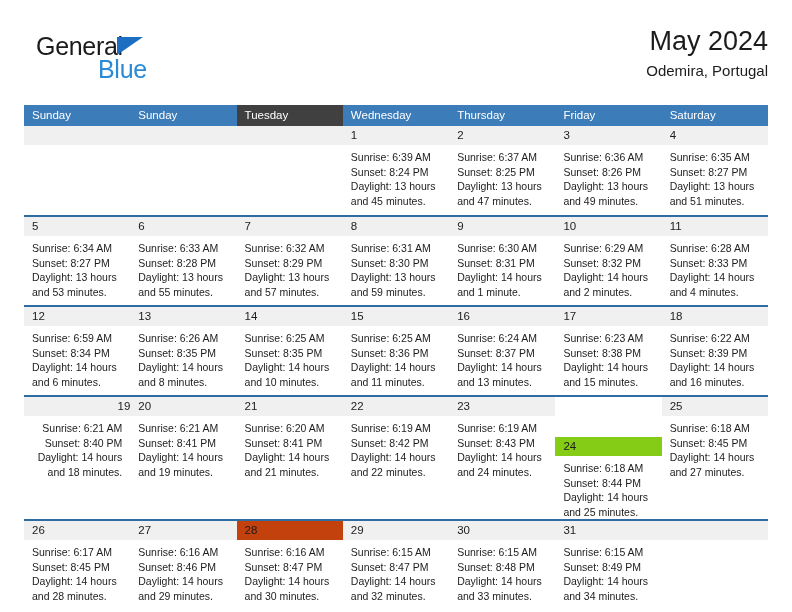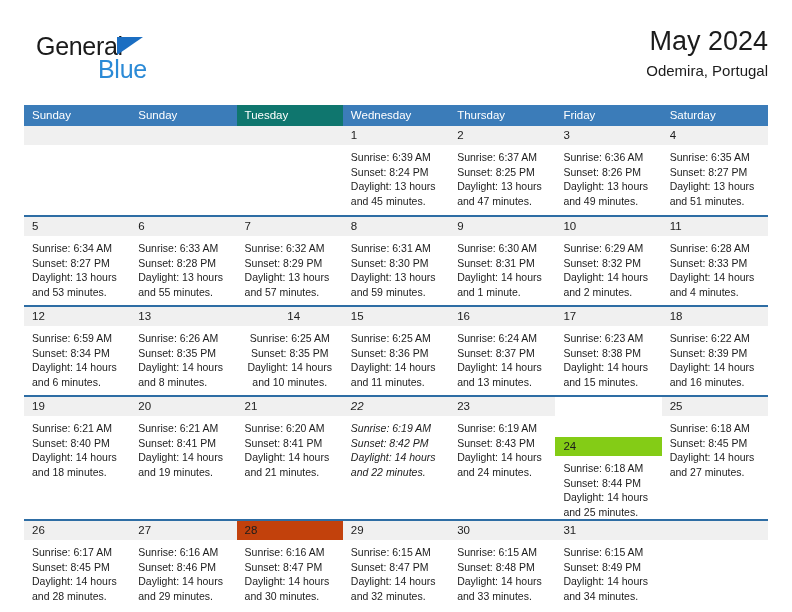--- a/index.html
+++ b/index.html
@@ -162,21 +162,21 @@
       <div class="cal-subtitle">Odemira, Portugal</div>
     </div>
 
   </div>
 
   <table class="calendar">
     <thead>
       <tr class="dow-row">
         <th style="background: rgb(59, 124, 185);">Sunday</th>
         <th style="background: rgb(59, 124, 185);">Sunday</th>
-        <th style="background: #0f766e;">Tuesday</th>
+        <th style="background: #404040;">Tuesday</th>
         <th style="background: rgb(59, 124, 185);">Wednesday</th>
         <th style="background: rgb(59, 124, 185);">Thursday</th>
         <th style="background: rgb(59, 124, 185);">Friday</th>
         <th style="background: rgb(59, 124, 185);">Saturday</th>
       </tr>
     </thead>
     <tbody>
         <tr class="week-row">
           <td>
             <div class="daynum-band empty" style="background: rgb(240, 240, 240);"></div>
@@ -288,21 +288,21 @@
             </div>
           </td>
           <td style="border-top-color: rgb(46, 109, 164);">
             <div class="daynum-band" style="background: rgb(240, 240, 240);">13</div>
             <div class="cell-body">
               <div>Sunrise: 6:26 AM</div>
               <div>Sunset: 8:35 PM</div>
               <div class="wrap">Daylight: 14 hours and 8 minutes.</div>
             </div>
           </td>
-          <td style="border-top-color: rgb(46, 109, 164); text-align: center;">
+          <td style="border-top-color: rgb(46, 109, 164);">
             <div class="daynum-band" style="background: rgb(240, 240, 240);">14</div>
             <div class="cell-body">
               <div>Sunrise: 6:25 AM</div>
               <div>Sunset: 8:35 PM</div>
               <div class="wrap">Daylight: 14 hours and 10 minutes.</div>
             </div>
           </td>
           <td style="border-top-color: rgb(46, 109, 164);">
             <div class="daynum-band" style="background: rgb(240, 240, 240);">15</div>
             <div class="cell-body">
@@ -330,21 +330,21 @@
           <td style="border-top-color: rgb(46, 109, 164);">
             <div class="daynum-band" style="background: rgb(240, 240, 240);">18</div>
             <div class="cell-body">
               <div>Sunrise: 6:22 AM</div>
               <div>Sunset: 8:39 PM</div>
               <div class="wrap">Daylight: 14 hours and 16 minutes.</div>
             </div>
           </td>
         </tr>
         <tr class="week-row">
-          <td style="border-top-color: rgb(46, 109, 164);">
+          <td style="border-top-color: rgb(46, 109, 164); text-align: right;">
             <div class="daynum-band" style="background: rgb(240, 240, 240);">19</div>
             <div class="cell-body">
               <div>Sunrise: 6:21 AM</div>
               <div>Sunset: 8:40 PM</div>
               <div class="wrap">Daylight: 14 hours and 18 minutes.</div>
             </div>
           </td>
           <td style="border-top-color: rgb(46, 109, 164);">
             <div class="daynum-band" style="background: rgb(240, 240, 240);">20</div>
             <div class="cell-body">
@@ -354,21 +354,21 @@
             </div>
           </td>
           <td style="border-top-color: rgb(46, 109, 164);">
             <div class="daynum-band" style="background: rgb(240, 240, 240);">21</div>
             <div class="cell-body">
               <div>Sunrise: 6:20 AM</div>
               <div>Sunset: 8:41 PM</div>
               <div class="wrap">Daylight: 14 hours and 21 minutes.</div>
             </div>
           </td>
-          <td style="border-top-color: rgb(46, 109, 164); font-style: italic;">
+          <td style="border-top-color: rgb(46, 109, 164);">
             <div class="daynum-band" style="background: rgb(240, 240, 240);">22</div>
             <div class="cell-body">
               <div>Sunrise: 6:19 AM</div>
               <div>Sunset: 8:42 PM</div>
               <div class="wrap">Daylight: 14 hours and 22 minutes.</div>
             </div>
           </td>
           <td style="border-top-color: rgb(46, 109, 164);">
             <div class="daynum-band" style="background: rgb(240, 240, 240);">23</div>
             <div class="cell-body">

